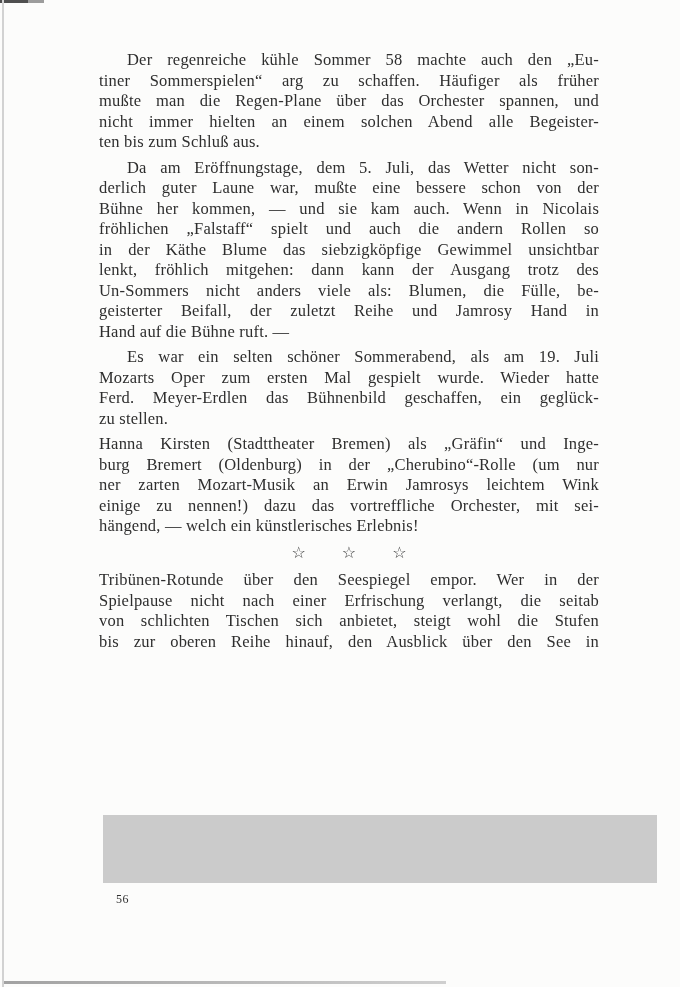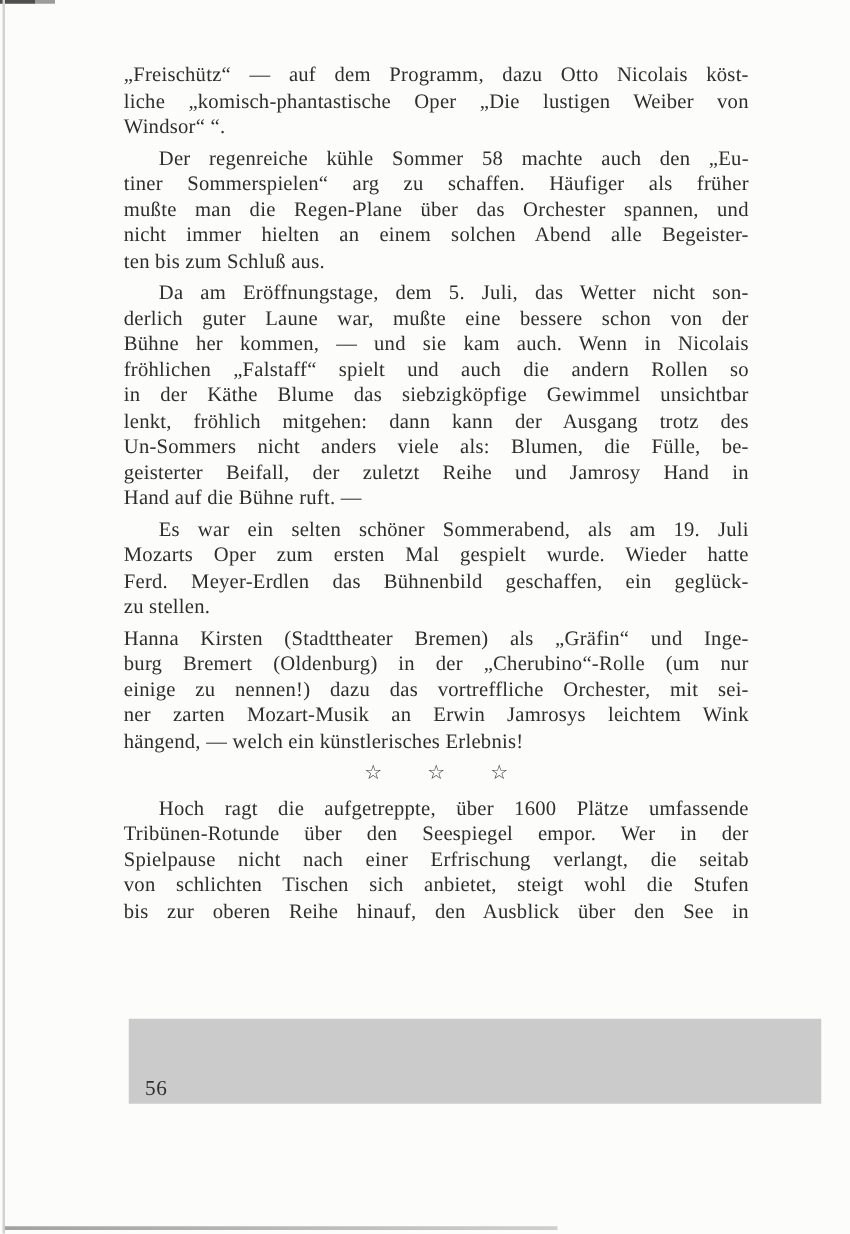--- a/index.html
+++ b/index.html
@@ -81,40 +81,35 @@
     position: absolute;
     left: 103px;
     top: 815px;
     width: 554px;
     height: 68px;
     background: #cbcbcb;
   }
   .page-number {
     position: absolute;
     left: 116px;
-    top: 861px;
-    font-size: 17px;
+    top: 892px;
+    font-size: 12px;
     color: #303030;
     letter-spacing: 0.5px;
     font-family: Liberation Serif, serif;
   }
 </style>
 </head>
 <body>
 
 <div class="scan-top-mark-dark"></div>
 <div class="scan-top-mark-light"></div>
 <div class="scan-left-edge"></div>
 
 <div class="page-text" id="page-text">
-    <div class="para">
-      <div class="line">„Freischütz“ — auf dem Programm, dazu Otto Nicolais köst-</div>
-      <div class="line">liche „komisch-phantastische Oper „Die lustigen Weiber von</div>
-      <div class="line last-left">Windsor“ “.</div>
-    </div>
     <div class="para">
       <div class="line indent-first">Der regenreiche kühle Sommer 58 machte auch den „Eu-</div>
       <div class="line">tiner Sommerspielen“ arg zu schaffen. Häufiger als früher</div>
       <div class="line">mußte man die Regen-Plane über das Orchester spannen, und</div>
       <div class="line">nicht immer hielten an einem solchen Abend alle Begeister-</div>
       <div class="line last-left">ten bis zum Schluß aus.</div>
     </div>
     <div class="para">
       <div class="line indent-first">Da am Eröffnungstage, dem 5. Juli, das Wetter nicht son-</div>
       <div class="line">derlich guter Laune war, mußte eine bessere schon von der</div>
@@ -128,27 +123,26 @@
     </div>
     <div class="para">
       <div class="line indent-first">Es war ein selten schöner Sommerabend, als am 19. Juli</div>
       <div class="line">Mozarts Oper zum ersten Mal gespielt wurde. Wieder hatte</div>
       <div class="line">Ferd. Meyer-Erdlen das Bühnenbild geschaffen, ein geglück-</div>
       <div class="line last-left">zu stellen.</div>
     </div>
     <div class="para">
       <div class="line">Hanna Kirsten (Stadttheater Bremen) als „Gräfin“ und Inge-</div>
       <div class="line">burg Bremert (Oldenburg) in der „Cherubino“-Rolle (um nur</div>
+      <div class="line">ner zarten Mozart-Musik an Erwin Jamrosys leichtem Wink</div>
       <div class="line">einige zu nennen!) dazu das vortreffliche Orchester, mit sei-</div>
-      <div class="line">ner zarten Mozart-Musik an Erwin Jamrosys leichtem Wink</div>
       <div class="line last-left">hängend, — welch ein künstlerisches Erlebnis!</div>
     </div>
     <div class="stars-divider">☆ ☆ ☆</div>
     <div class="para">
-      <div class="line indent-first">Hoch ragt die aufgetreppte, über 1600 Plätze umfassende</div>
       <div class="line">Tribünen-Rotunde über den Seespiegel empor. Wer in der</div>
       <div class="line">Spielpause nicht nach einer Erfrischung verlangt, die seitab</div>
       <div class="line">von schlichten Tischen sich anbietet, steigt wohl die Stufen</div>
       <div class="line">bis zur oberen Reihe hinauf, den Ausblick über den See in</div>
     </div>
   </div>
 
 <div class="gray-block"></div>
 
 <div class="page-number">56</div>

